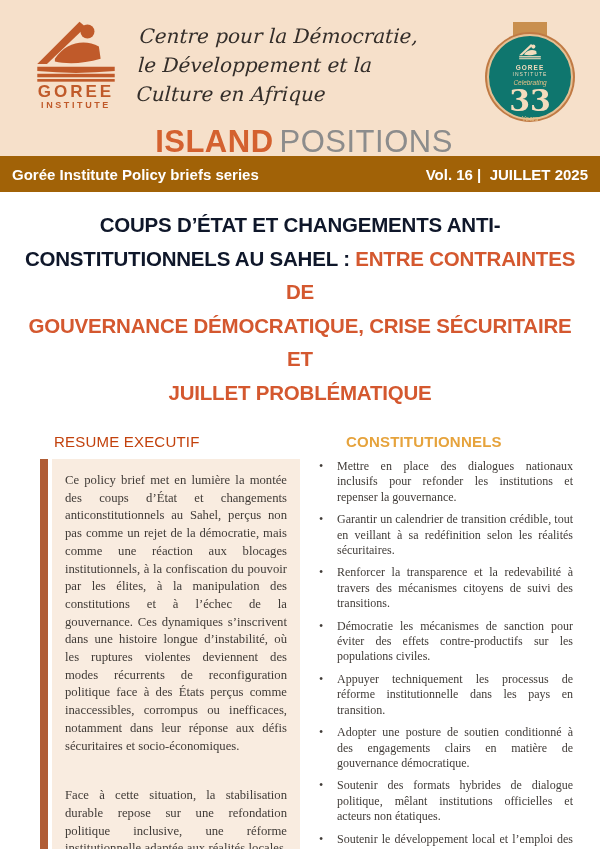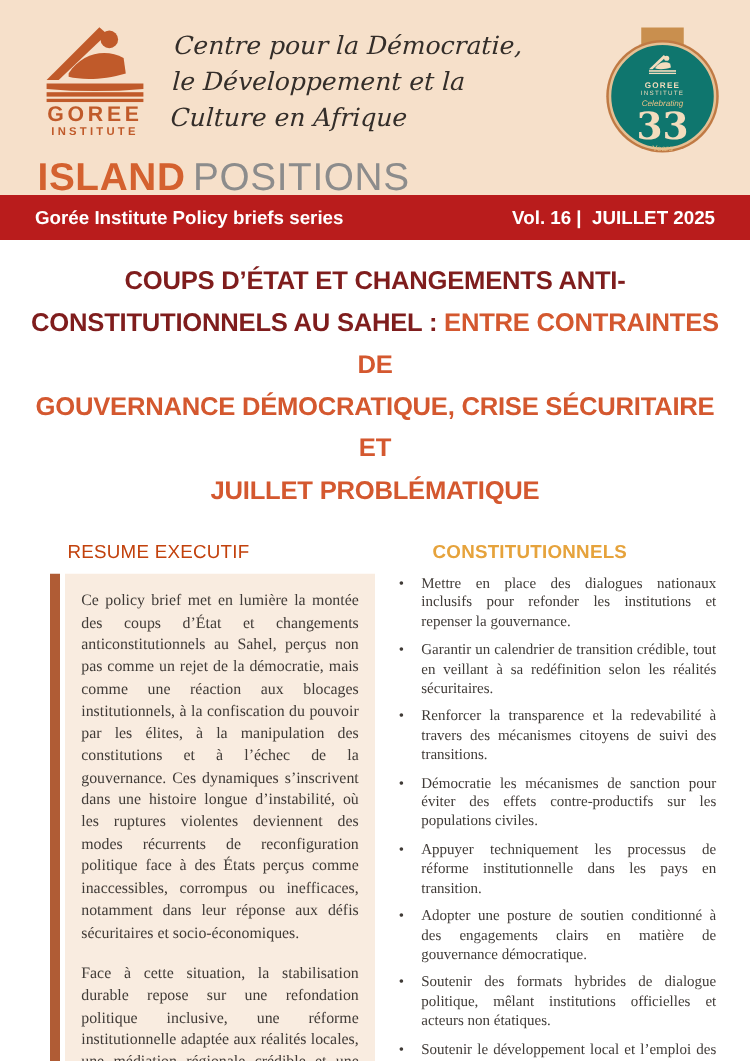--- a/index.html
+++ b/index.html
@@ -34,56 +34,56 @@
     position: absolute; left: 3px; top: 12px; width: 86px; height: 86px; border-radius: 50%;
     background: #0f766e; border: 2px solid #e5c094; box-shadow: 0 0 0 2px #c07a44;
     display: flex; flex-direction: column; align-items: center; padding-top: 7px;
   }
   .badge-org { font-size: 6.5px; font-weight: bold; color: #f3dcbd; letter-spacing: 1px; line-height: 7px; }
   .badge-org2 { font-size: 5px; color: #f3dcbd; letter-spacing: 1px; line-height: 6px; }
   .badge-cel { font-size: 6.5px; color: #e8c186; margin-top: 2px; line-height: 8px; font-style: italic; }
   .badge-33 { font-family: "DejaVu Serif", serif; font-size: 30px; font-weight: bold; color: #f3dcbd; line-height: 28px; }
   .badge-years { font-size: 6.5px; color: #e8c186; line-height: 7px; }
 
-  .masthead-title { margin-top: 1px; font-size: 31px; letter-spacing: 0.5px; line-height: 34px; }
+  .masthead-title { text-align: center; margin-top: 1px; font-size: 31px; letter-spacing: 0.5px; line-height: 34px; }
   .island { color: #d4612f; font-weight: bold; }
   .positions { color: #8c8c8c; font-weight: normal; margin-left: 6px; }
 
   
   .series-bar {
-    background: #b91c1c; color: #ffffff; height: 36px;
+    background: #a16207; color: #ffffff; height: 36px;
     display: flex; justify-content: space-between; align-items: center;
-    padding: 0 28px; font-size: 15px; font-weight: bold;
+    padding: 0 12px; font-size: 15px; font-weight: bold;
   }
   .series-right { white-space: pre; }
 
   
   .doc-title {
     text-align: center; margin: 16px 24px 12px;
     font-size: 20.5px; font-weight: bold; line-height: 33.5px; letter-spacing: -0.2px;
   }
-  .t-dark { color: #7f1d1d; text-align: right; }
+  .t-dark { color: #0f172a; text-align: right; }
   .t-accent { color: #d4582f; }
 
   
   .columns { display: flex; padding: 0 25px 0 40px; gap: 16px; }
   .col-left { width: 260px; flex: none; }
   .col-right { flex: 1; min-width: 0; }
 
   .resume-heading { color: #c2410c; font-size: 15px; font-weight: normal; letter-spacing: 0.2px; margin: 12px 0 9px 14px; }
   .rec-heading { color: #e6a33c; font-size: 15px; font-weight: bold; letter-spacing: 0.2px; margin: 12px 0 9px 30px; }
 
   .summary-block { display: flex; }
   .summary-bar { width: 8px; background: #b05c35; flex: none; margin-right: 4px; }
   .summary-text {
     background: #f9ece0; padding: 13px 13px 12px;
     font-family: "Liberation Serif", serif; font-size: 12.7px; line-height: 17.7px;
     text-align: justify; color: #403b37; flex: 1;
   }
-  .summary-text p { margin-bottom: 15px; }
+  .summary-text p { margin-bottom: 32px; }
   .summary-text p:last-child { margin-bottom: 0; }
 
   .rec-list {
     list-style: none;
     font-family: "Liberation Serif", serif; font-size: 12px; line-height: 15.4px;
     text-align: justify; color: #403b37; padding-right: 2px;
   }
   .rec-list li { position: relative; padding-left: 21px; margin-bottom: 7px; }
   .rec-list li::before { content: "\2022"; position: absolute; left: 3px; top: 0; }
 </style>

